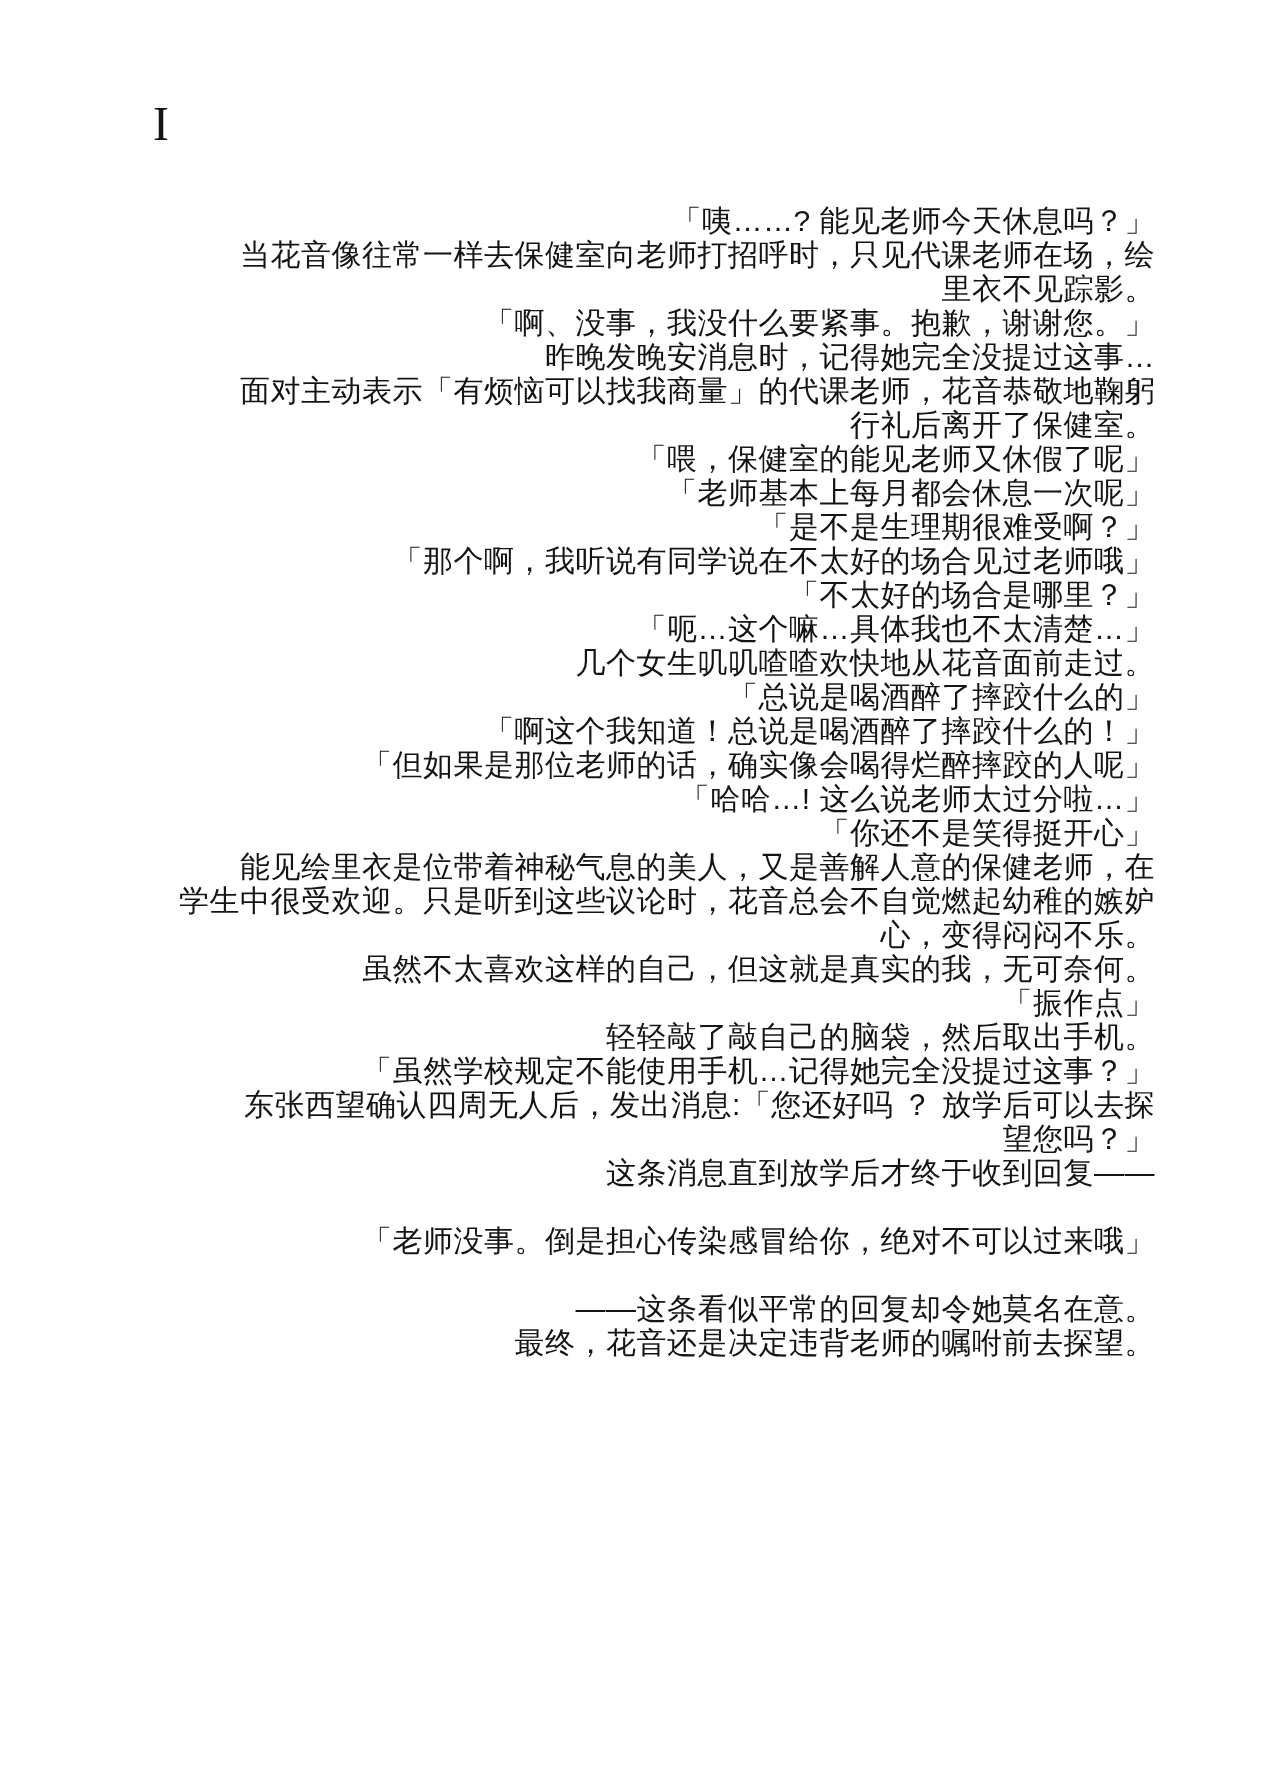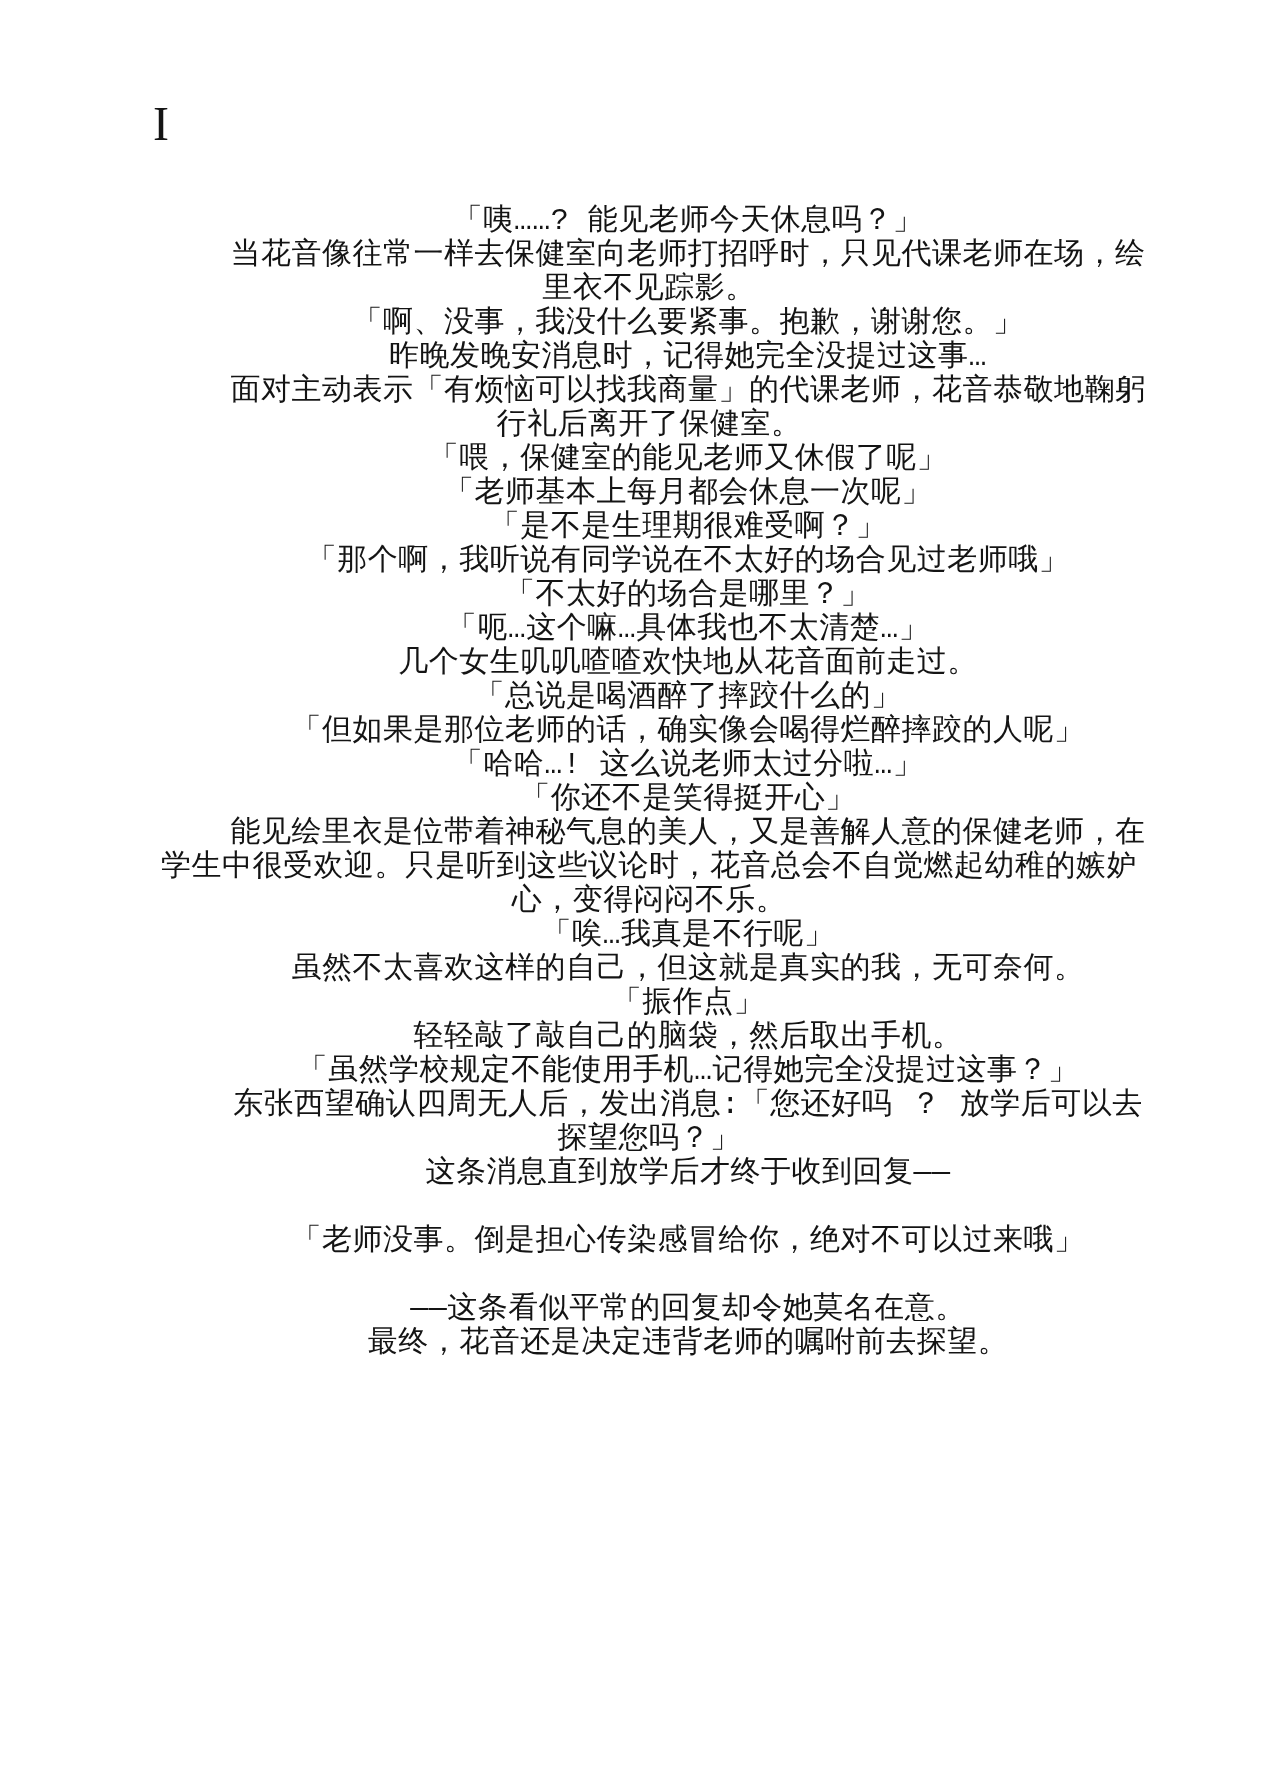--- a/index.html
+++ b/index.html
@@ -25,27 +25,27 @@
     font-size: 48px;
     font-weight: 500;
     line-height: 1;
     color: #141414;
   }
   .content {
     position: absolute;
     left: 143px;
     top: 204px;
     width: 1012px;
-    font-family: Liberation Mono, monospace;
+    font-family: Liberation Sans, sans-serif;
     font-size: 30px;
     line-height: 34px;
     font-weight: 500;
     color: #141414;
     letter-spacing: 0.5px;
-    text-align: center;
+    text-align: right;
     word-break: break-all;
     overflow-wrap: break-word;
   }
   .content p {
     margin: 0;
     padding: 0;
     text-indent: 78px;
   }
   .content p.blank {
     height: 34px;
@@ -64,25 +64,25 @@
       <p>昨晚发晚安消息时，记得她完全没提过这事…</p>
       <p>面对主动表示「有烦恼可以找我商量」的代课老师，花音恭敬地鞠躬行礼后离开了保健室。</p>
       <p>「喂，保健室的能见老师又休假了呢」</p>
       <p>「老师基本上每月都会休息一次呢」</p>
       <p>「是不是生理期很难受啊？」</p>
       <p>「那个啊，我听说有同学说在不太好的场合见过老师哦」</p>
       <p>「不太好的场合是哪里？」</p>
       <p>「呃…这个嘛…具体我也不太清楚…」</p>
       <p>几个女生叽叽喳喳欢快地从花音面前走过。</p>
       <p>「总说是喝酒醉了摔跤什么的」</p>
+      <p>「啊这个我知道！总说是喝酒醉了摔跤什么的！」</p>
       <p>「但如果是那位老师的话，确实像会喝得烂醉摔跤的人呢」</p>
       <p>「哈哈…! 这么说老师太过分啦…」</p>
       <p>「你还不是笑得挺开心」</p>
       <p>能见绘里衣是位带着神秘气息的美人，又是善解人意的保健老师，在学生中很受欢迎。只是听到这些议论时，花音总会不自觉燃起幼稚的嫉妒心，变得闷闷不乐。</p>
-      <p>「唉…我真是不行呢」</p>
       <p>虽然不太喜欢这样的自己，但这就是真实的我，无可奈何。</p>
       <p>「振作点」</p>
       <p>轻轻敲了敲自己的脑袋，然后取出手机。</p>
       <p>「虽然学校规定不能使用手机…记得她完全没提过这事？」</p>
       <p>东张西望确认四周无人后，发出消息:「您还好吗 ？ 放学后可以去探望您吗？」</p>
       <p>这条消息直到放学后才终于收到回复——</p>
       <p class="blank"></p>
       <p>「老师没事。倒是担心传染感冒给你，绝对不可以过来哦」</p>
       <p class="blank"></p>
       <p>——这条看似平常的回复却令她莫名在意。</p>

